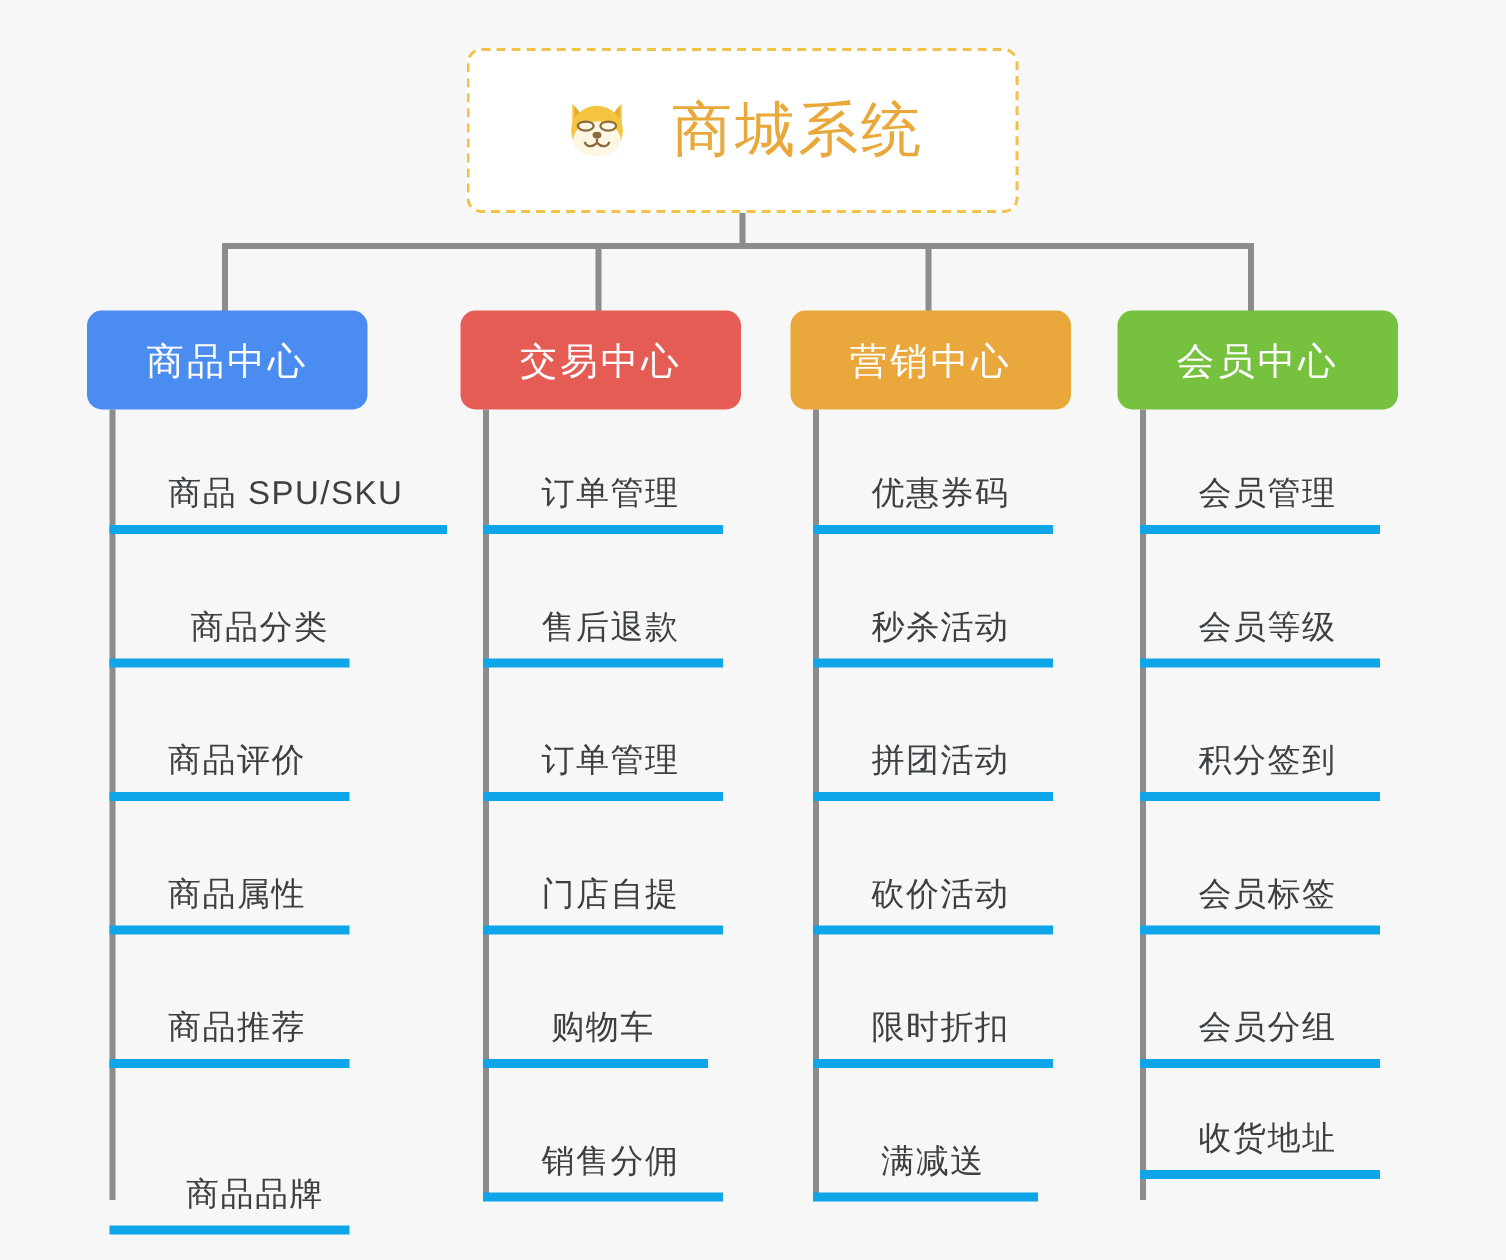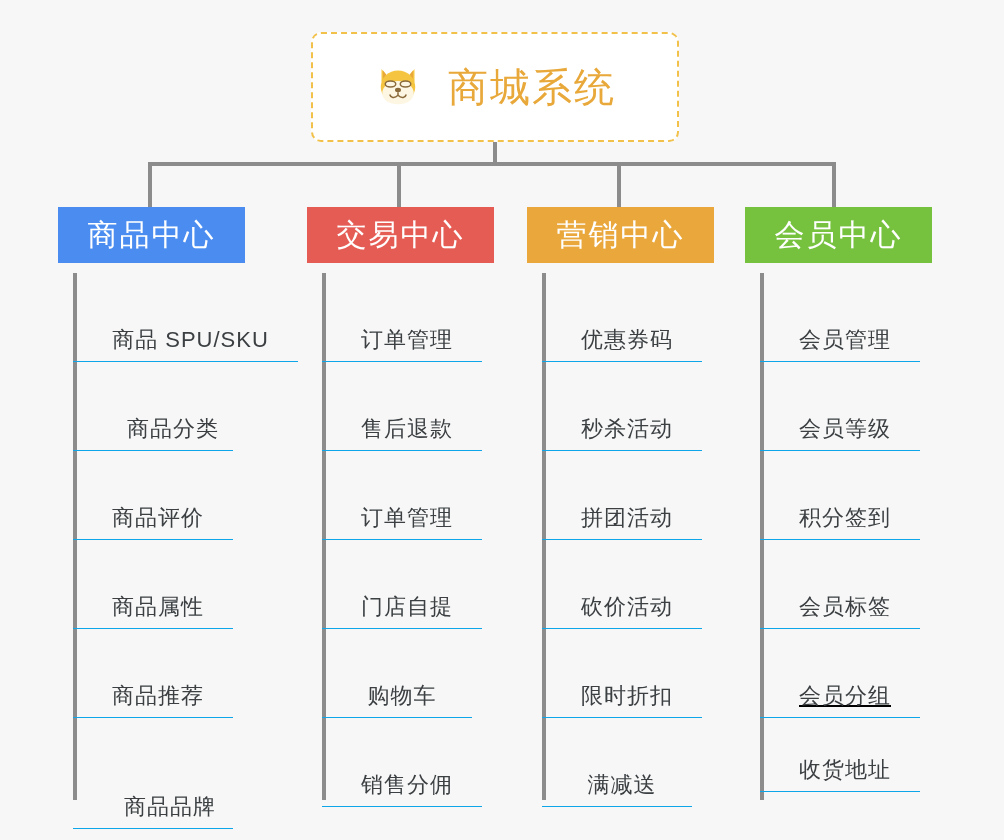--- a/index.html
+++ b/index.html
@@ -69,55 +69,56 @@
     left: 148px;
     top: 162px;
     width: 686px;
   }
 
   
   .cat-header {
     position: absolute;
     top: 207px;
     width: 187px;
-    height: 56px;
+    height: 66px;
     box-sizing: border-box;
-    border-radius: 0;
+    border-radius: 10px;
     display: flex;
     align-items: center;
     justify-content: center;
     color: #ffffff;
-    font-size: 30px;
+    font-size: 25px;
     letter-spacing: 2px;
   }
 
   
   .leaf-col {
     position: absolute;
     top: 273px;
     width: 210px;
   }
   .leaf-spine {
     position: absolute;
     left: 14px;
     top: 0;
     width: 4px;
     height: 527px;
     background: #8c8c8c;
   }
   .leaf-item {
     position: absolute;
     left: 14px;
-    height: 89px;
+    height: 63px;
     box-sizing: border-box;
-    border-bottom: 1px solid #0ea5e9;
+    border-bottom: 6px solid #0ea5e9;
     display: flex;
     align-items: flex-end;
     justify-content: center;
     padding-bottom: 6px;
+    margin-top: 20px;
   }
   .leaf-label {
     font-size: 22px;
     color: #3c4043;
     letter-spacing: 1px;
     white-space: nowrap;
     padding: 0 14px 0 24px;
   }
 </style>
 </head>
@@ -230,21 +231,21 @@
       </div>
     <div class="leaf-item" style="top: 89px; width: 160px;">
         <span class="leaf-label">会员等级</span>
       </div>
     <div class="leaf-item" style="top: 178px; width: 160px;">
         <span class="leaf-label">积分签到</span>
       </div>
     <div class="leaf-item" style="top: 267px; width: 160px;">
         <span class="leaf-label">会员标签</span>
       </div>
-    <div class="leaf-item" style="top: 356px; width: 160px; text-decoration: underline;">
+    <div class="leaf-item" style="top: 356px; width: 160px;">
         <span class="leaf-label">会员分组</span>
       </div>
     <div class="leaf-item" style="top: 430px; width: 160px;">
         <span class="leaf-label">收货地址</span>
       </div>
   </div>
 
 </div>
 
 </body></html>

